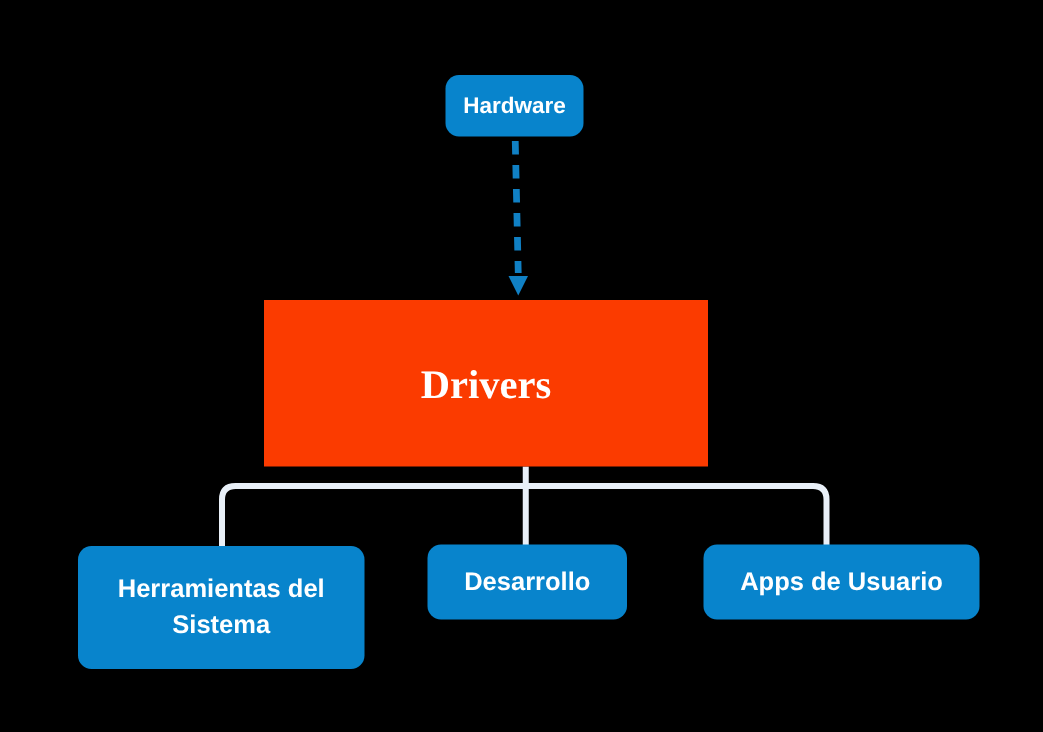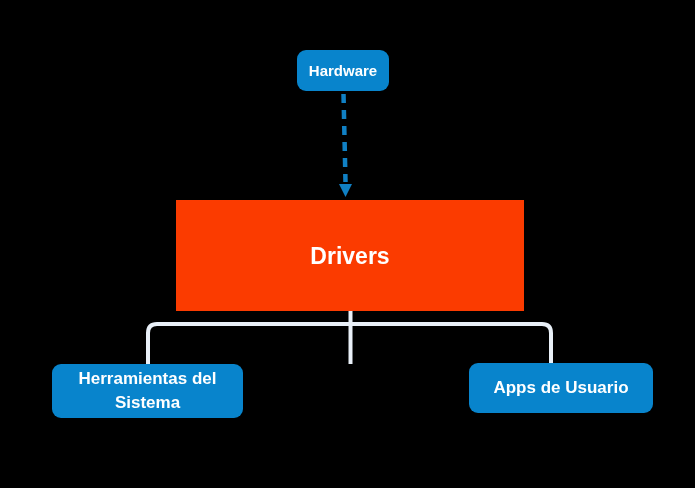--- a/index.html
+++ b/index.html
@@ -62,26 +62,27 @@
     border-radius: 0;
     font-weight: bold;
     flex-direction: column;
   }
   #node-hardware {
     left: 297px; top: 50px; width: 92px; height: 41px;
     font-size: 15px;
     font-weight: 600;
   }
   #node-drivers {
-    left: 176px; top: 200px; width: 348px; height: 111px;
-    font-size: 23px;
+    left: 176px; top: 200px; width: 296px; height: 111px;
+    font-size: 27px;
     line-height: 36px;
+    font-family: Liberation Serif, serif;
   }
   #node-herramientas {
-    left: 52px; top: 364px; width: 191px; height: 54px;
+    left: 52px; top: 364px; width: 191px; height: 82px;
     font-size: 17px;
     line-height: 24px;
     padding: 0 16px;
   }
   #node-desarrollo {
     left: 285px; top: 363px; width: 133px; height: 50px;
     font-size: 17px;
   }
   #node-apps {
     left: 459px; top: 363px; width: 184px; height: 50px;
@@ -109,18 +110,21 @@
   </div>
 
   <div id="node-drivers" class="node red">
     <span>Drivers</span>
   </div>
 
   <div id="node-herramientas" class="node blue">
     <span>Herramientas del Sistema</span>
   </div>
 
+  <div id="node-desarrollo" class="node blue">
+    <span>Desarrollo</span>
+  </div>
 
   <div id="node-apps" class="node blue">
     <span>Apps de Usuario</span>
   </div>
 
 </div>
 
 </body></html>

